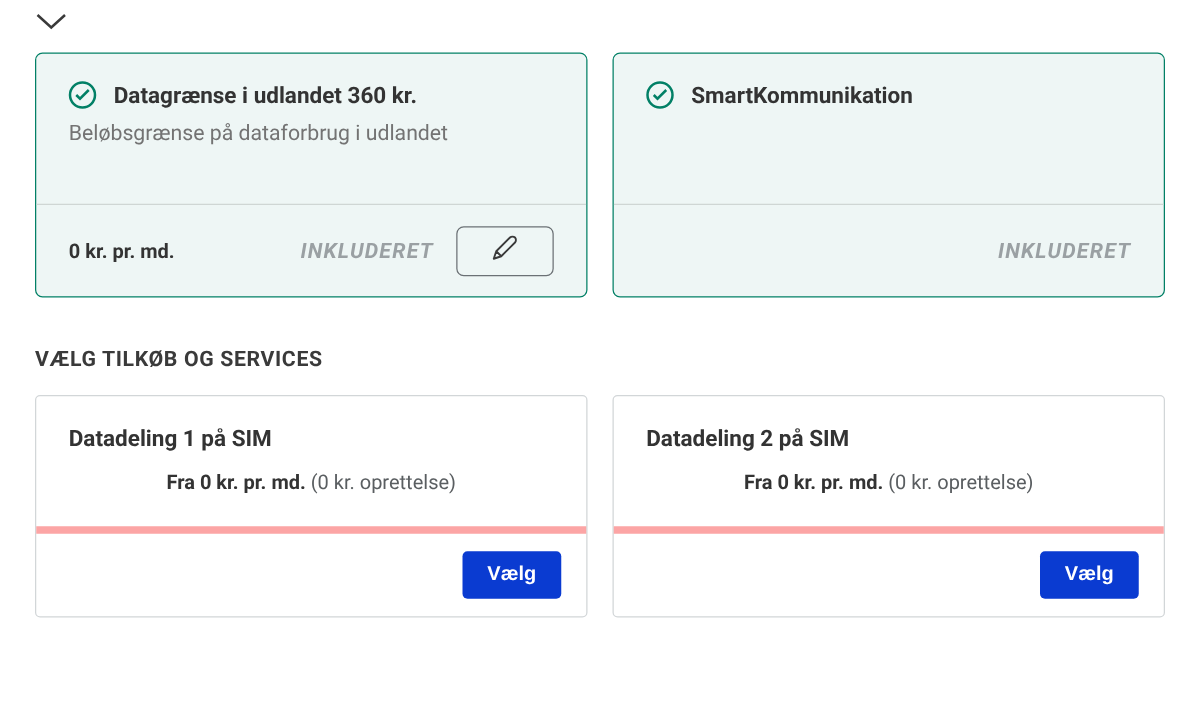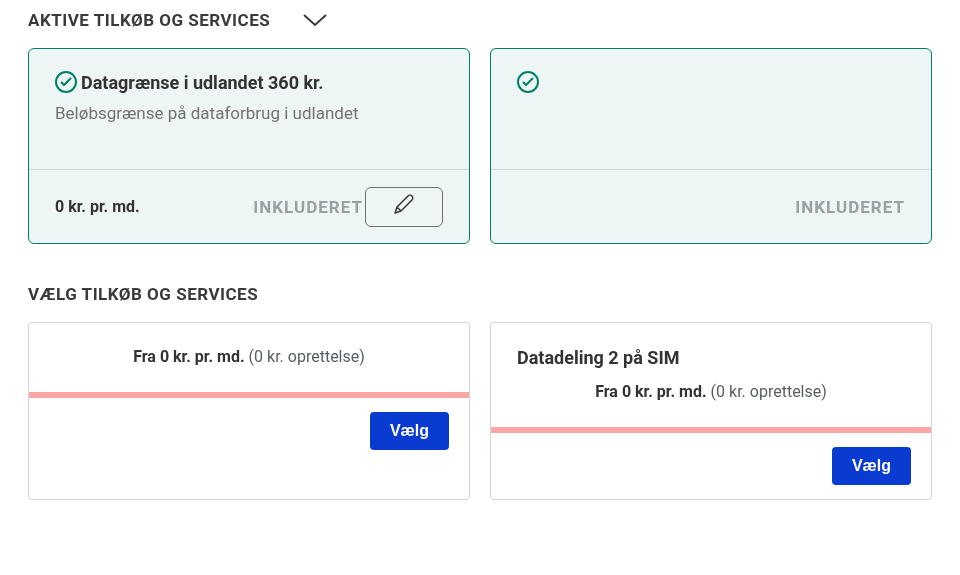--- a/index.html
+++ b/index.html
@@ -40,21 +40,21 @@
     flex-direction: column;
     overflow: hidden;
   }
   .card-body {
     padding: 22px 26px 26px 26px;
     min-height: 120px;
   }
   .card-title-row {
     display: flex;
     align-items: center;
-    gap: 4px;
+    gap: 14px;
     margin-bottom: 10px;
   }
   .check-circle {
     width: 22px;
     height: 22px;
     border: 2px solid #028066;
     border-radius: 50%;
     display: inline-flex;
     align-items: center;
     justify-content: center;
@@ -69,34 +69,35 @@
   .card-sub {
     font-size: 17px;
     color: #737373;
     margin-left: 0px;
   }
   .card-footer {
     border-top: 1px solid #cfd6d4;
     padding: 16px 26px;
     display: flex;
     align-items: center;
-    gap: 2px;
+    gap: 18px;
     min-height: 74px;
   }
   .price {
     font-size: 16px;
     font-weight: 700;
     color: #333;
   }
   .spacer { flex: 1; }
   .included {
     font-size: 17px;
     font-weight: 700;
     letter-spacing: 1px;
     color: #9aa0a3;
+    font-style: italic;
   }
   .edit-btn {
     border: 1px solid #6b7175;
     background: transparent;
     border-radius: 6px;
     width: 78px;
     height: 40px;
     display: inline-flex;
     align-items: center;
     justify-content: center;
@@ -151,21 +152,20 @@
     border: none;
     border-radius: 4px;
     padding: 10px 20px;
     cursor: pointer;
   }
 </style>
 </head>
 <body>
 
 <div class="section-header">
-  <span class="section-title">AKTIVE TILKØB OG SERVICES</span>
   <span class="chevron">
     <svg width="26" height="14" viewBox="0 0 26 14">
         <polyline points="2,2 13,12 24,2" fill="none" stroke="#3a3a3a" stroke-width="2"></polyline>
       </svg>
   </span>
 </div>
 
 <div class="cards">
 
   <div class="card">
@@ -195,37 +195,39 @@
   </div>
 
   <div class="card">
     <div class="card-body">
       <div class="card-title-row">
         <span class="check-circle">
           <svg width="12" height="10" viewBox="0 0 12 10">
               <polyline points="1,5 4,8 11,1" fill="none" stroke="#028066" stroke-width="2"></polyline>
             </svg>
         </span>
+        <span class="card-title">SmartKommunikation</span>
       </div>
       <div class="card-sub"></div>
     </div>
     <div class="card-footer">
       <span class="spacer"></span>
       <span class="included">INKLUDERET</span>
     </div>
   </div>
 
 </div>
 
 <div class="section-title2">VÆLG TILKØB OG SERVICES</div>
 
 <div class="sel-cards">
 
   <div class="sel-card">
     <div class="sel-body">
+      <div class="sel-title">Datadeling 1 på SIM</div>
       <div class="sel-price-row">
         <span class="bold">Fra 0 kr. pr. md.</span>
         <span>(0 kr. oprettelse)</span>
       </div>
     </div>
     <div class="sel-footer">
       <button class="choose-btn">Vælg</button>
     </div>
   </div>
 

